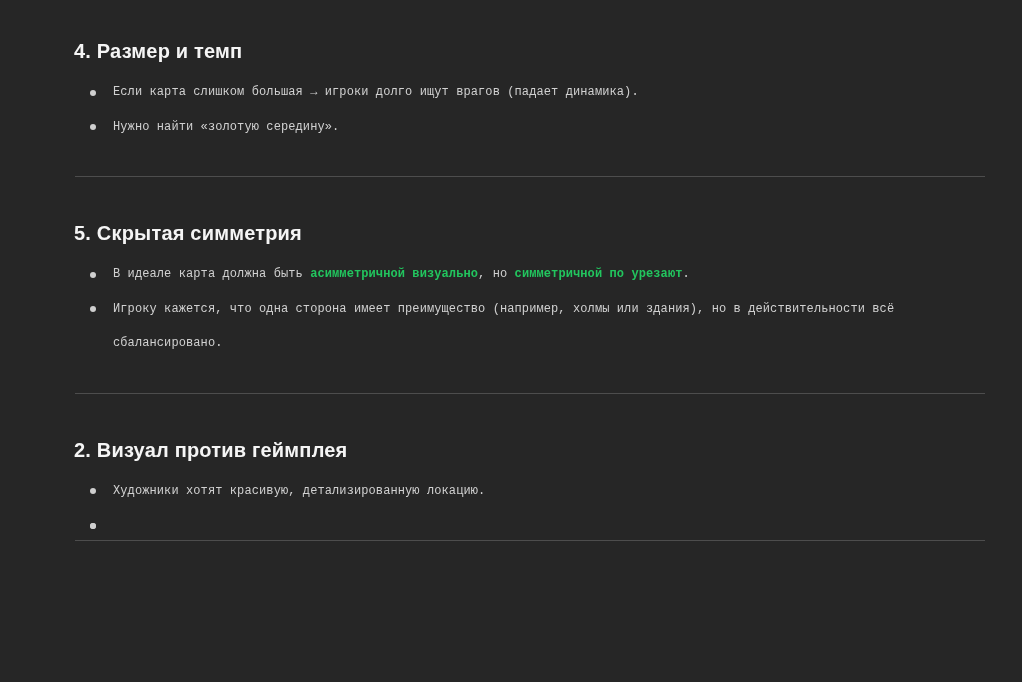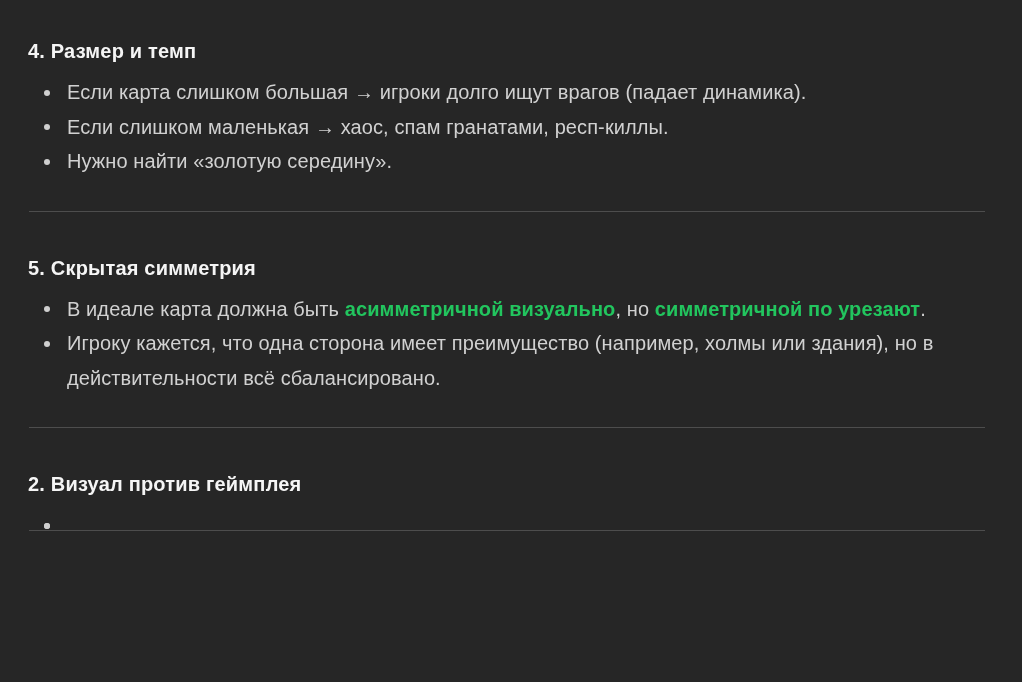--- a/index.html
+++ b/index.html
@@ -9,43 +9,45 @@
   body {
     width: 1022px;
     height: 682px;
     background: #262626;
     font-family: "Liberation Sans", sans-serif;
     overflow: hidden;
     -webkit-font-smoothing: antialiased;
   }
   .doc {
     padding: 38px 37px 0 28px;
+    margin-left: 46px;
   }
   .heading {
     font-size: 20px;
     line-height: 27px;
     font-weight: 700;
     color: #f5f5f5;
     margin: 43px 0 10px 0;
     letter-spacing: 0.2px;
   }
   .section:first-child .heading {
     margin-top: 0;
   }
   .bullet-list {
     list-style: none;
     margin: 0;
     padding: 0 0 0 39px;
   }
   .bullet-item {
     position: relative;
-    font-size: 20px;
+    font-size: 12px;
     line-height: 34.5px;
     color: #d1d1d1;
     letter-spacing: 0.1px;
+    font-family: Liberation Mono, monospace;
   }
   .dot {
     position: absolute;
     left: -23px;
     top: 14.5px;
     width: 6px;
     height: 6px;
     border-radius: 50%;
     background: #cfcfcf;
   }
@@ -61,34 +63,34 @@
   }
 </style>
 </head>
 <body>
 
 <div class="doc">
     <section class="section">
       <h2 class="heading">4. Размер и темп</h2>
       <ul class="bullet-list">
         <li class="bullet-item"><span class="dot"></span><span>Если карта слишком большая → игроки долго ищут врагов (падает динамика).</span></li>
-        <li class="bullet-item"><span class="dot"></span><span>Если слишком маленькая → хаос, спам гранатами, респ-киллы.</span></li>
         <li class="bullet-item"><span class="dot"></span><span>Нужно найти «золотую середину».</span></li>
       </ul>
       <div class="divider"></div>
     </section>
     <section class="section">
       <h2 class="heading">5. Скрытая симметрия</h2>
       <ul class="bullet-list">
         <li class="bullet-item"><span class="dot"></span><span>В идеале карта должна быть </span><span class="b">асимметричной визуально</span><span>, но </span><span class="b">симметричной по урезают</span><span>.</span></li>
         <li class="bullet-item"><span class="dot"></span><span>Игроку кажется, что одна сторона имеет преимущество (например, холмы или здания), но в действительности всё сбалансировано.</span></li>
       </ul>
       <div class="divider"></div>
     </section>
     <section class="section">
       <h2 class="heading">2. Визуал против геймплея</h2>
       <ul class="bullet-list">
+        <li class="bullet-item"><span class="dot"></span><span>Художники хотят красивую, детализированную локацию.</span></li>
         <li class="bullet-item"><span class="dot"></span></li>
         <li class="bullet-item"><span class="dot"></span></li>
       </ul>
       <div class="divider"></div>
     </section>
   </div>
 
 </body></html>

